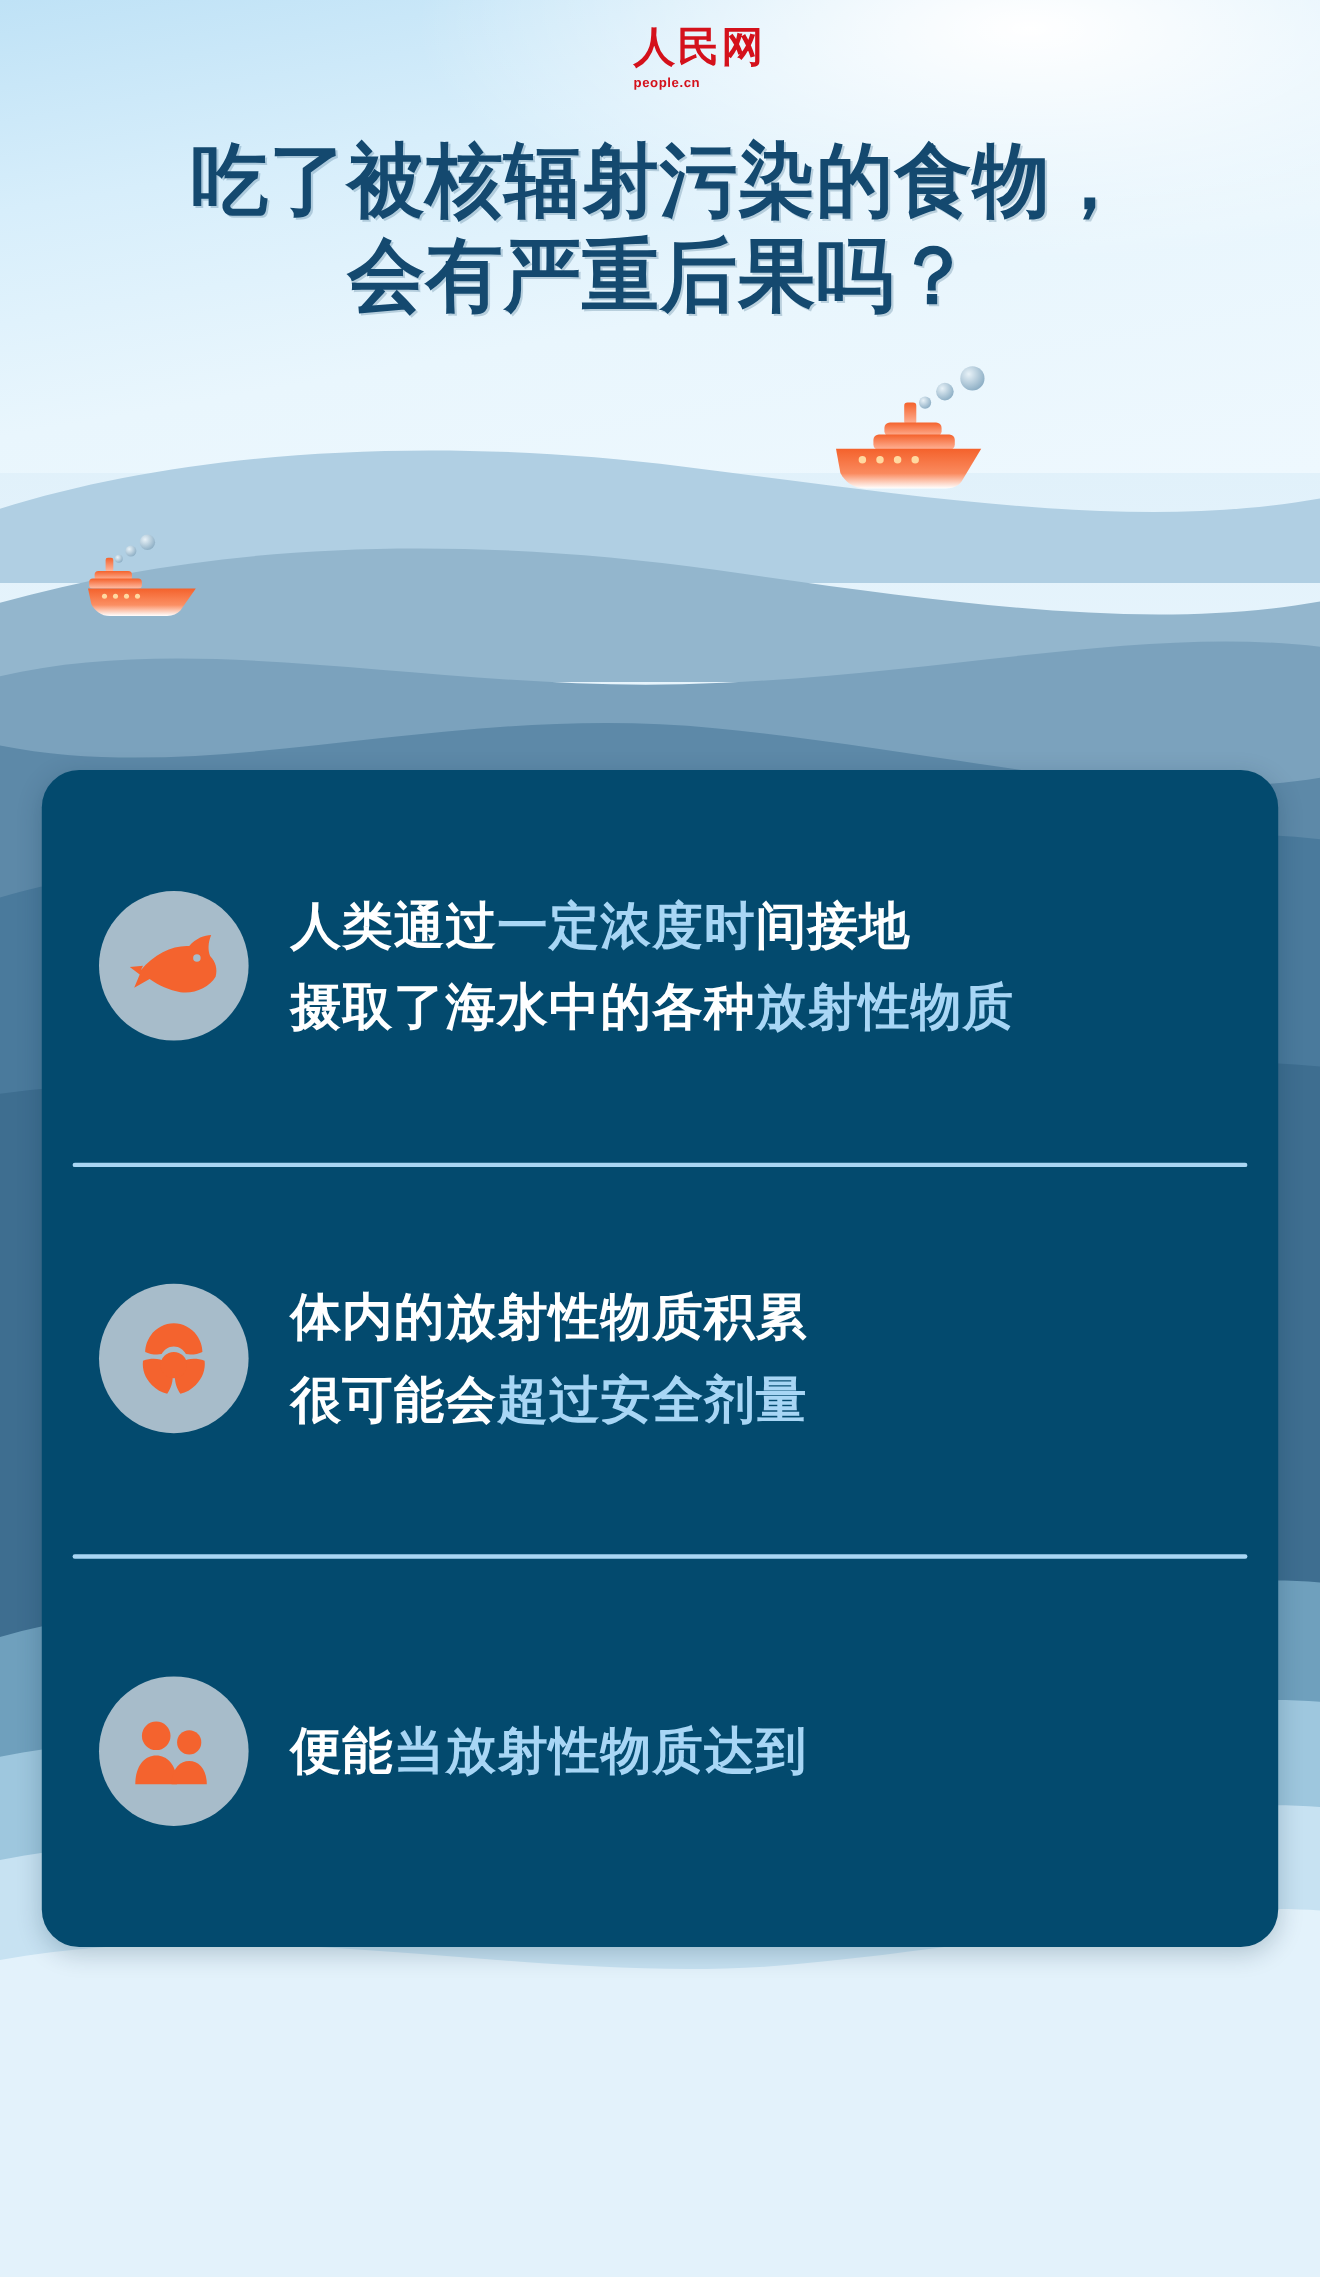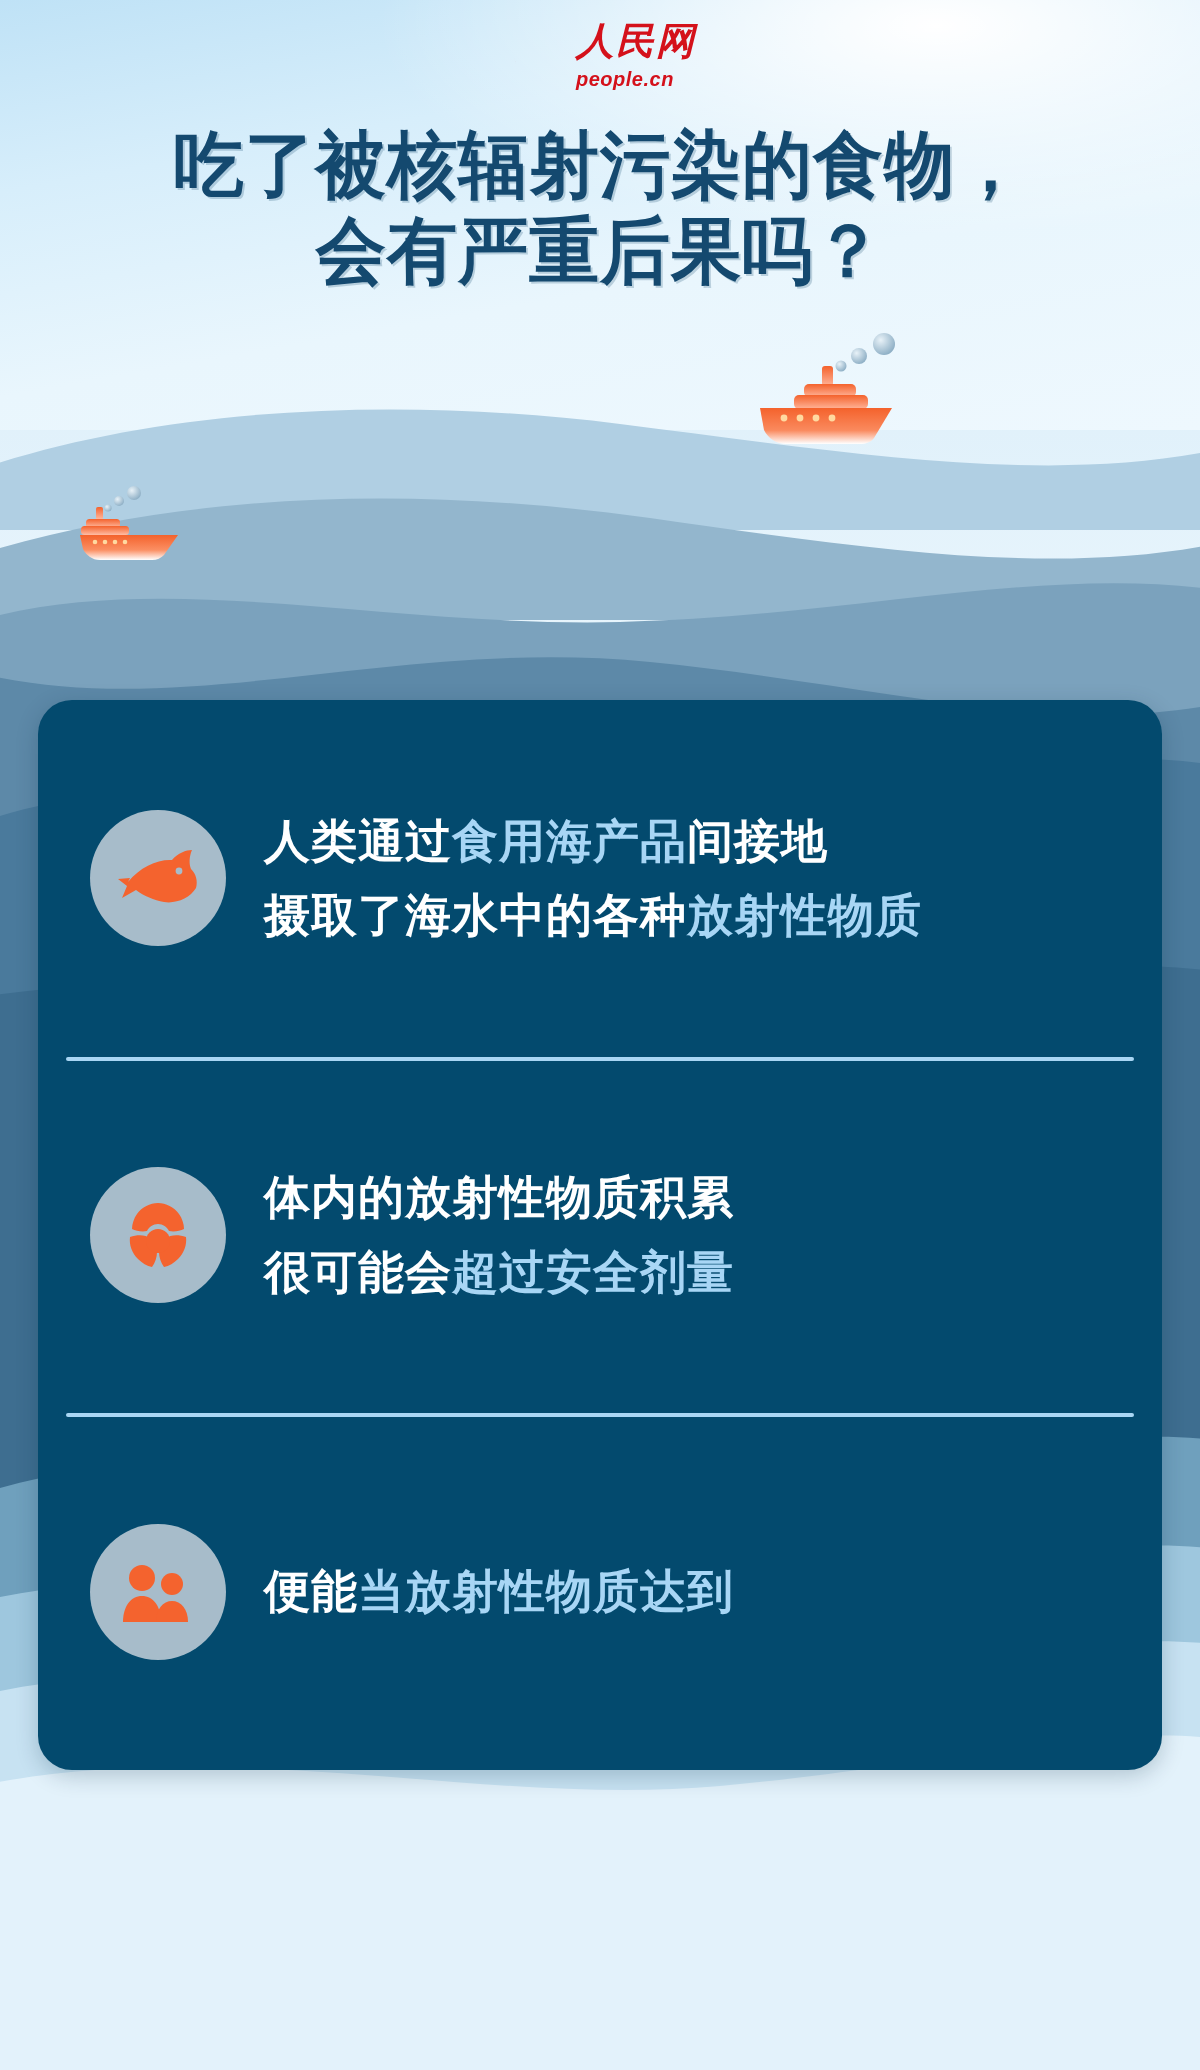--- a/index.html
+++ b/index.html
@@ -22,30 +22,29 @@
     background:
       radial-gradient(ellipse 900px 340px at 78% 6%, #ffffff 0%, rgba(255,255,255,0) 62%),
       linear-gradient(170deg,#bfe2f6 0%,#d7eefb 30%,#e9f6fd 62%,#eef8fe 100%);
   }
 
   
   .logo-wrap {
     position:absolute; left:0; top:22px; width:1200px;
     display:flex; justify-content:center; align-items:center; gap:10px;
     z-index:40;
-    font-style:italic;
   }
   .logo-mark { position:relative; width:62px; height:62px; }
   .logo-text { display:flex; flex-direction:column; align-items:flex-start; }
   .logo-cn {
     font-size:38px; font-weight:bold; color:#d4111b;
     letter-spacing:2px; line-height:1; font-family:"DejaVu Sans",sans-serif;
   }
   .logo-en {
-    font-size:20px; font-weight:bold; color:#d4111b;
+    font-size:12px; font-weight:bold; color:#d4111b;
     letter-spacing:0.5px; line-height:1.2; margin-top:7px;
   }
 
   
   .title-block {
     position:absolute; left:0; top:122px; width:1200px;
     text-align:center; z-index:35;
   }
   .title-line {
     font-family:"DejaVu Sans","Liberation Sans",sans-serif;
@@ -278,21 +277,21 @@
 
       <div class="row">
         <div class="row-icon">
           <svg width="104" height="104" viewBox="0 0 104 104">
             <path d="M22,56 C34,41 52,33 66,34 C72,27 80,24 86,24 C83,31 83,38 85,43 C90,48 92,55 90,62 C84,72 70,78 58,76 C48,74 38,70 30,64 L16,72 L21,60 L12,53 L24,52 Z" fill="#f4632e"></path>
             <circle cx="73" cy="45" r="3.4" fill="#a7bcca"></circle>
           </svg>
         </div>
         <div class="row-text">
           <div class="t-line">
-            <span>人类通过</span><span class="hl">食用海产品</span><span>间接地</span>
+            <span>人类通过</span><span class="hl">一定浓度时</span><span>间接地</span>
           </div>
           <div class="t-line">
             <span>摄取了海水中的各种</span><span class="hl">放射性物质</span>
           </div>
         </div>
       </div>
 
       <div class="row">
         <div class="row-icon">
           <svg width="104" height="104" viewBox="0 0 104 104">

